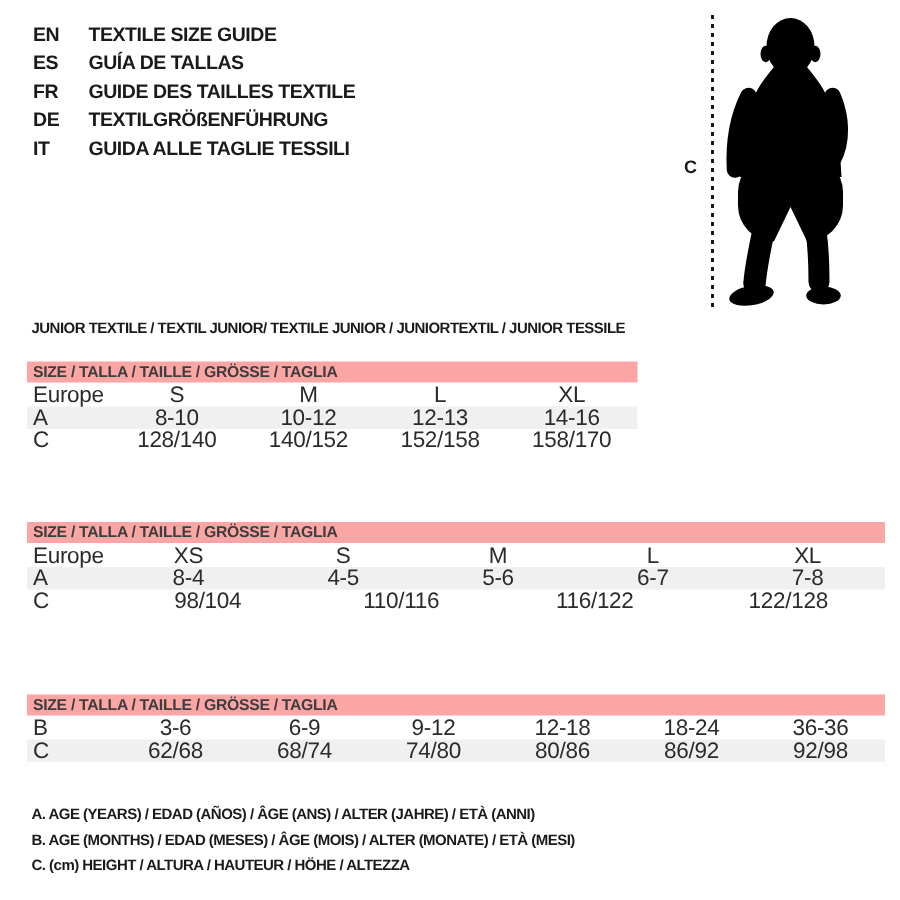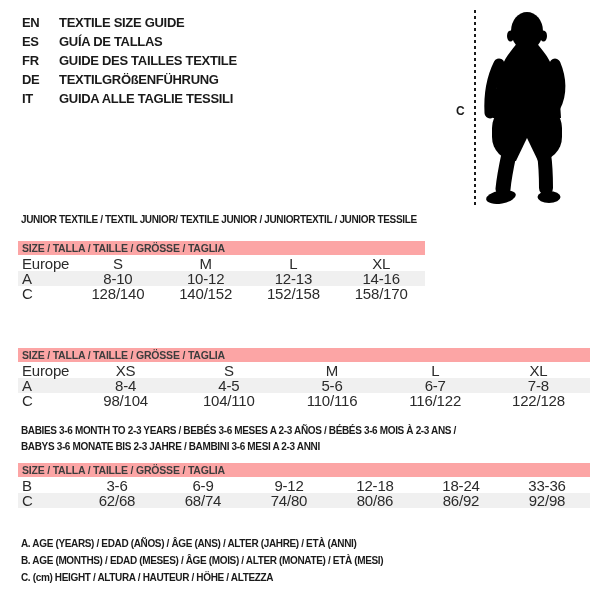--- a/index.html
+++ b/index.html
@@ -138,41 +138,36 @@
         <div class="cell label">A</div>
         <div class="cell">8-4</div>
         <div class="cell">4-5</div>
         <div class="cell">5-6</div>
         <div class="cell">6-7</div>
         <div class="cell">7-8</div>
       </div>
       <div class="trow">
         <div class="cell label">C</div>
         <div class="cell">98/104</div>
-        <div class="cell">104/110</div>
         <div class="cell">110/116</div>
         <div class="cell">116/122</div>
         <div class="cell">122/128</div>
       </div>
     </div>
 
-  <div id="t3-title" class="table-title two-line">
-    <div>BABIES 3-6 MONTH TO 2-3 YEARS / BEBÉS 3-6 MESES A 2-3 AÑOS / BÉBÉS 3-6 MOIS À 2-3 ANS /</div>
-    <div>BABYS 3-6 MONATE BIS 2-3 JAHRE / BAMBINI 3-6 MESI A 2-3 ANNI</div>
-  </div>
   <div id="t3" class="sizetable">
       <div class="size-bar">SIZE / TALLA / TAILLE / GRÖSSE / TAGLIA</div>
       <div class="trow">
         <div class="cell label">B</div>
         <div class="cell">3-6</div>
         <div class="cell">6-9</div>
         <div class="cell">9-12</div>
         <div class="cell">12-18</div>
         <div class="cell">18-24</div>
-        <div class="cell">33-36</div>
+        <div class="cell">36-36</div>
       </div>
       <div class="trow">
         <div class="cell label">C</div>
         <div class="cell">62/68</div>
         <div class="cell">68/74</div>
         <div class="cell">74/80</div>
         <div class="cell">80/86</div>
         <div class="cell">86/92</div>
         <div class="cell">92/98</div>
       </div>

